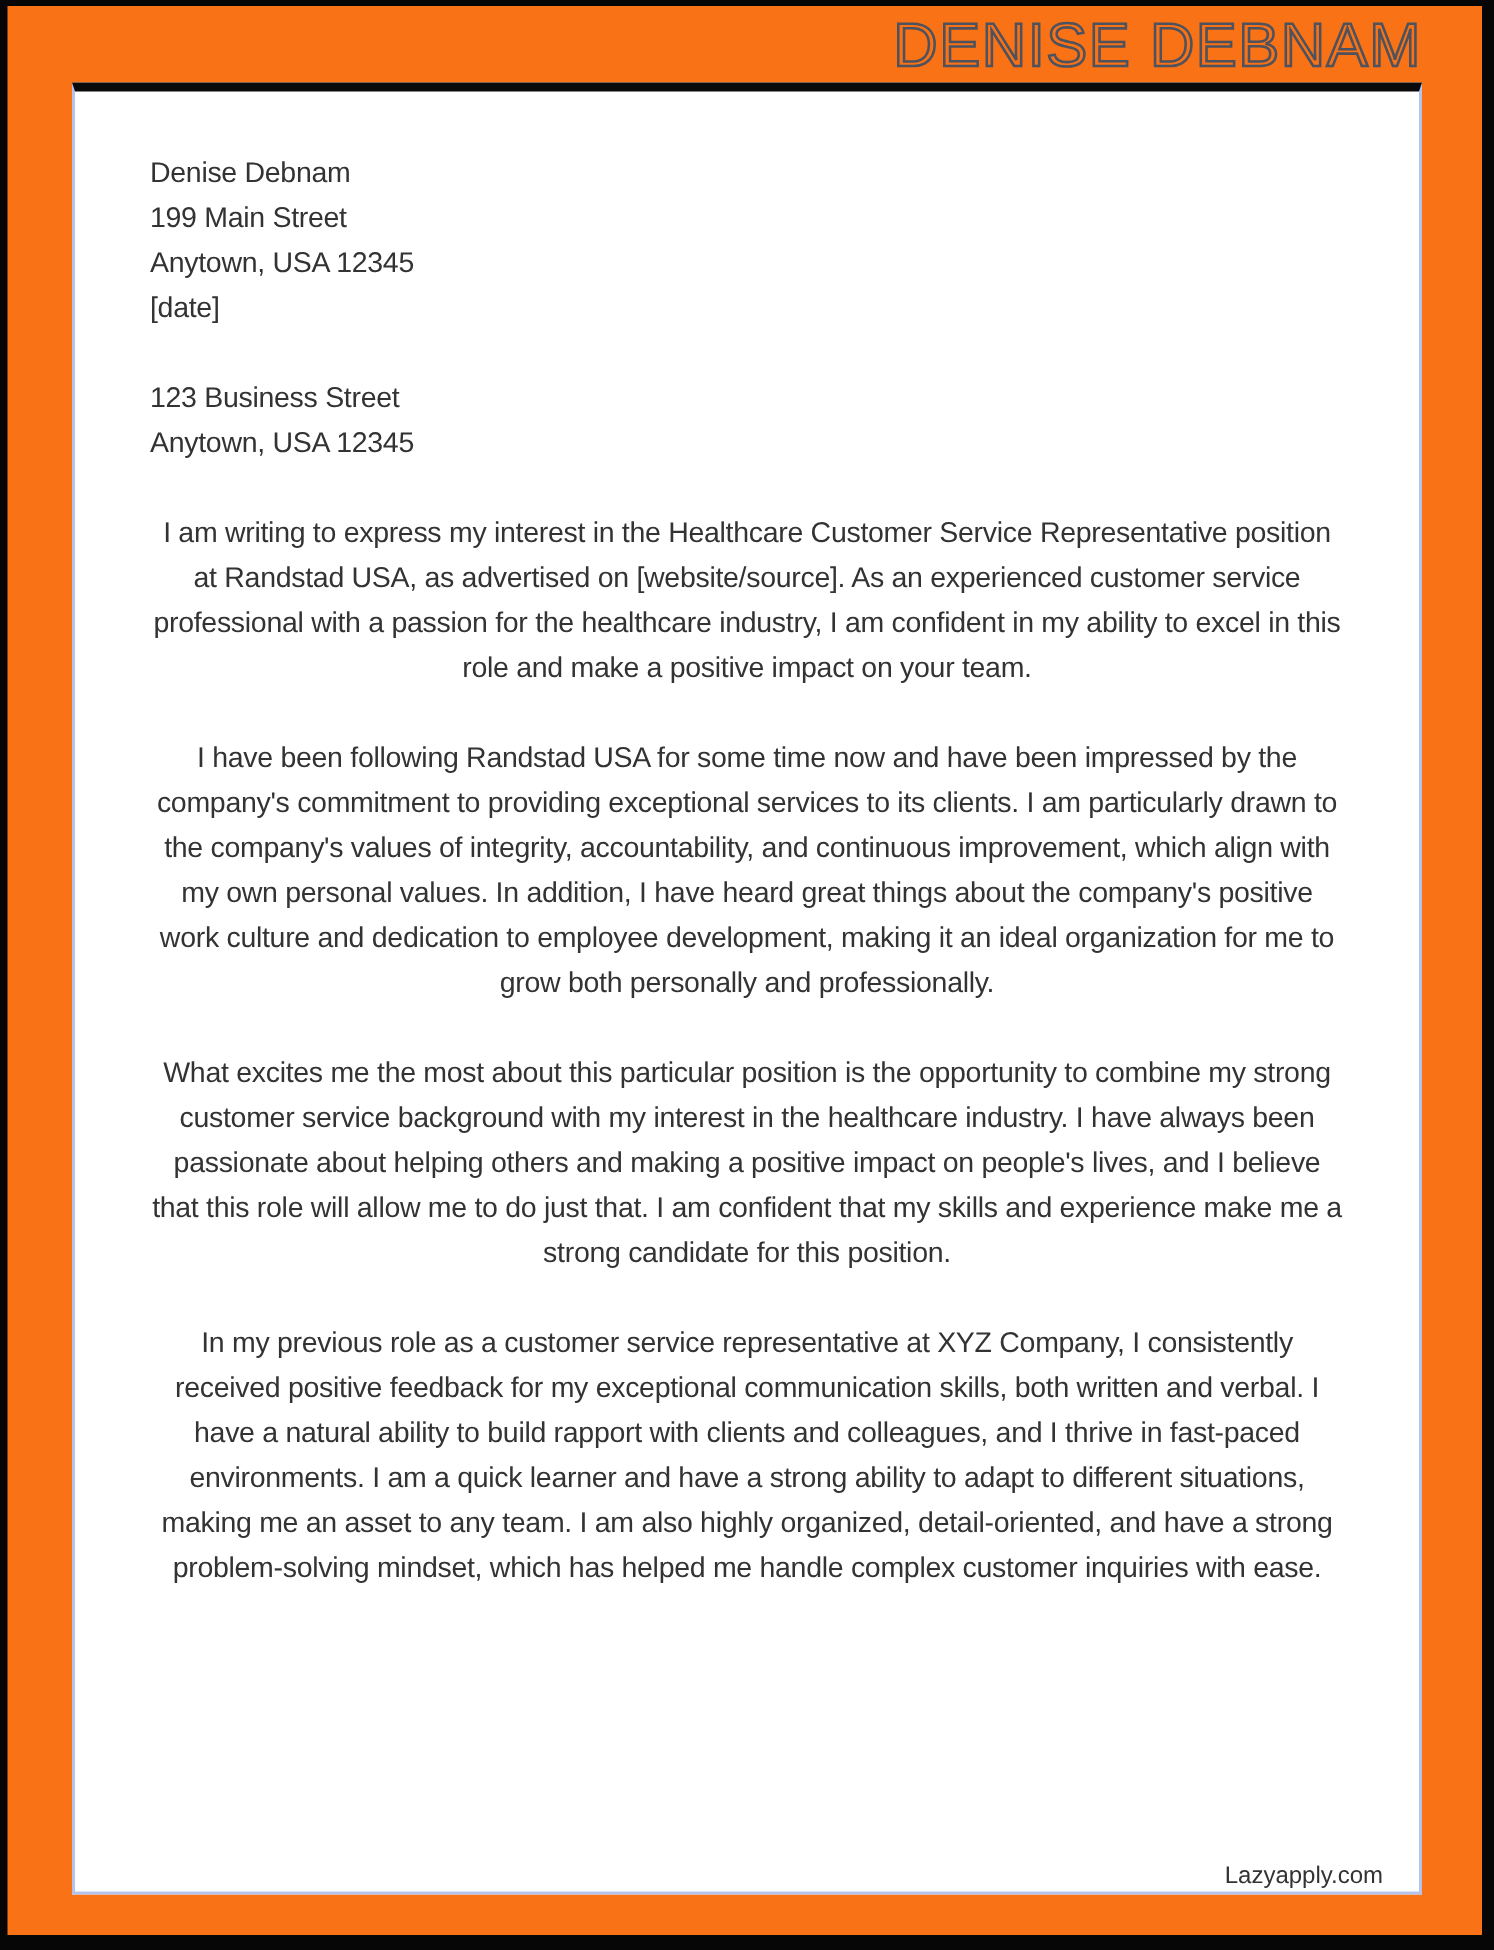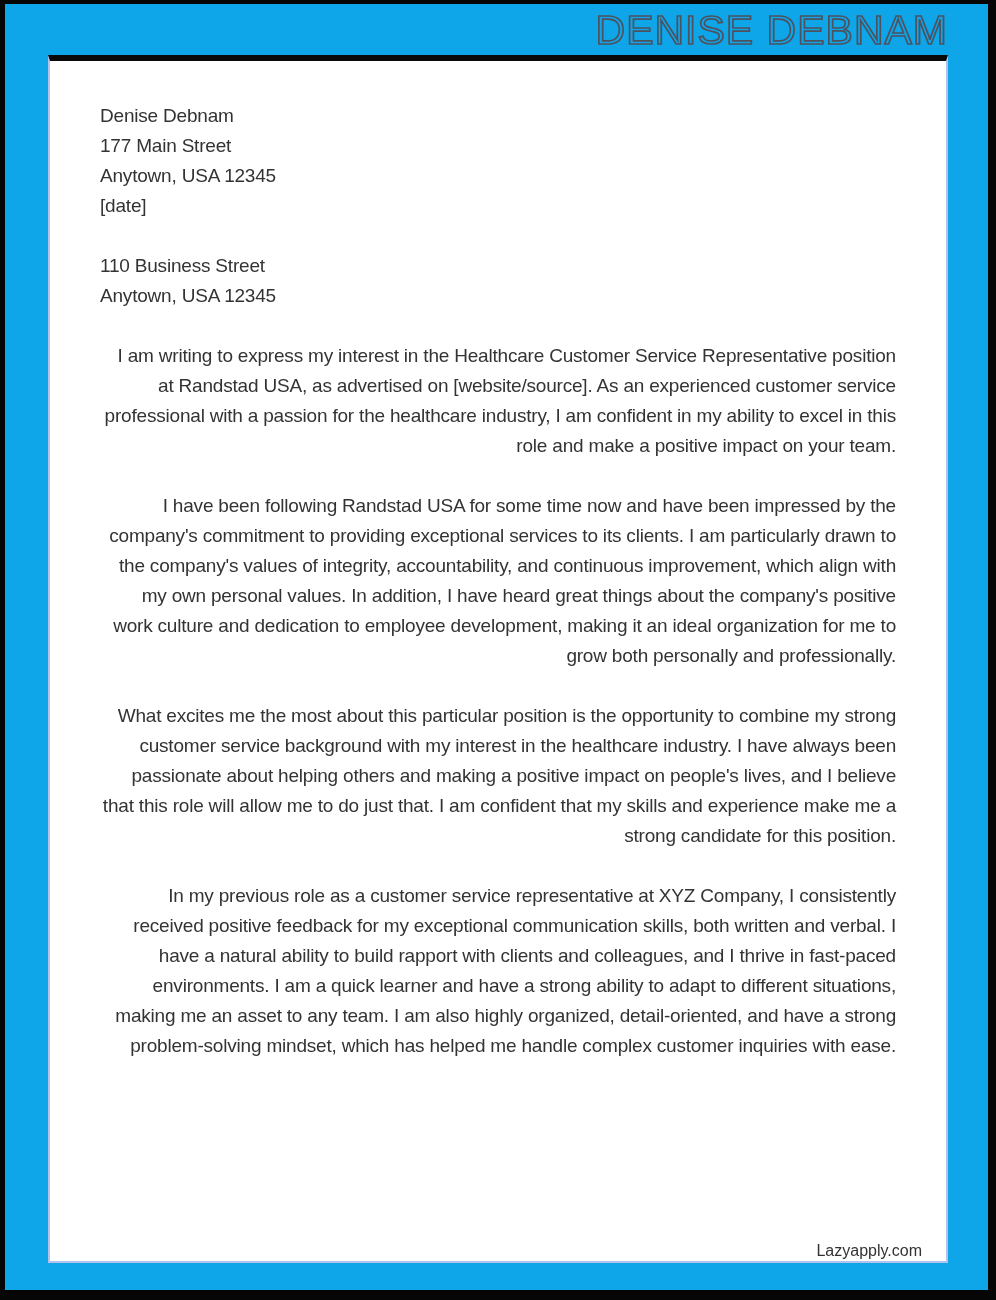--- a/index.html
+++ b/index.html
@@ -7,21 +7,21 @@
   body {
     position: relative;
     background: #060606;
     font-family: "Liberation Sans", "DejaVu Sans", sans-serif;
     overflow: hidden;
   }
   
   .canvas {
     position: absolute;
     top: 4px; left: 5px; right: 8px; bottom: 10px;
-    background: #0ea5e9;
+    background: #f97316;
     text-decoration: underline;
   }
   
   .brand-name {
     position: absolute;
     top: 0px;
     right: 40px;
     height: 52px;
     line-height: 52px;
     font-size: 41px;
@@ -48,21 +48,21 @@
   }
   .page-inner {
     padding: 40px 50px 0 50px;
     color: #333333;
     font-size: 19px;
     line-height: 30px;
     letter-spacing: -0.2px;
   }
   .block { margin-bottom: 30px; }
   .line { white-space: nowrap; }
-  .para { margin-bottom: 30px; text-align: right; }
+  .para { margin-bottom: 30px; text-align: center; }
   .watermark {
     position: absolute;
     right: 24px;
     bottom: 2px;
     font-size: 16px;
     line-height: 16px;
     letter-spacing: 0;
     color: #333333;
   }
 </style>
@@ -71,27 +71,27 @@
 
 <div class="canvas">
 
   <div class="brand-name">DENISE DEBNAM</div>
 
   <div class="page">
     <div class="page-inner">
 
       <div class="block">
         <div class="line">Denise Debnam</div>
-        <div class="line">177 Main Street</div>
+        <div class="line">199 Main Street</div>
         <div class="line">Anytown, USA 12345</div>
         <div class="line">[date]</div>
       </div>
 
       <div class="block">
-        <div class="line">110 Business Street</div>
+        <div class="line">123 Business Street</div>
         <div class="line">Anytown, USA 12345</div>
       </div>
 
 
       <p class="para">I am writing to express my interest in the Healthcare Customer Service Representative position at Randstad USA, as advertised on [website/source]. As an experienced customer service professional with a passion for the healthcare industry, I am confident in my ability to excel in this role and make a positive impact on your team.</p>
       <p class="para">I have been following Randstad USA for some time now and have been impressed by the company's commitment to providing exceptional services to its clients. I am particularly drawn to the company's values of integrity, accountability, and continuous improvement, which align with my own personal values. In addition, I have heard great things about the company's positive work culture and dedication to employee development, making it an ideal organization for me to grow both personally and professionally.</p>
       <p class="para">What excites me the most about this particular position is the opportunity to combine my strong customer service background with my interest in the healthcare industry. I have always been passionate about helping others and making a positive impact on people's lives, and I believe that this role will allow me to do just that. I am confident that my skills and experience make me a strong candidate for this position.</p>
       <p class="para">In my previous role as a customer service representative at XYZ Company, I consistently received positive feedback for my exceptional communication skills, both written and verbal. I have a natural ability to build rapport with clients and colleagues, and I thrive in fast-paced environments. I am a quick learner and have a strong ability to adapt to different situations, making me an asset to any team. I am also highly organized, detail-oriented, and have a strong problem-solving mindset, which has helped me handle complex customer inquiries with ease.</p>
 
     </div>

